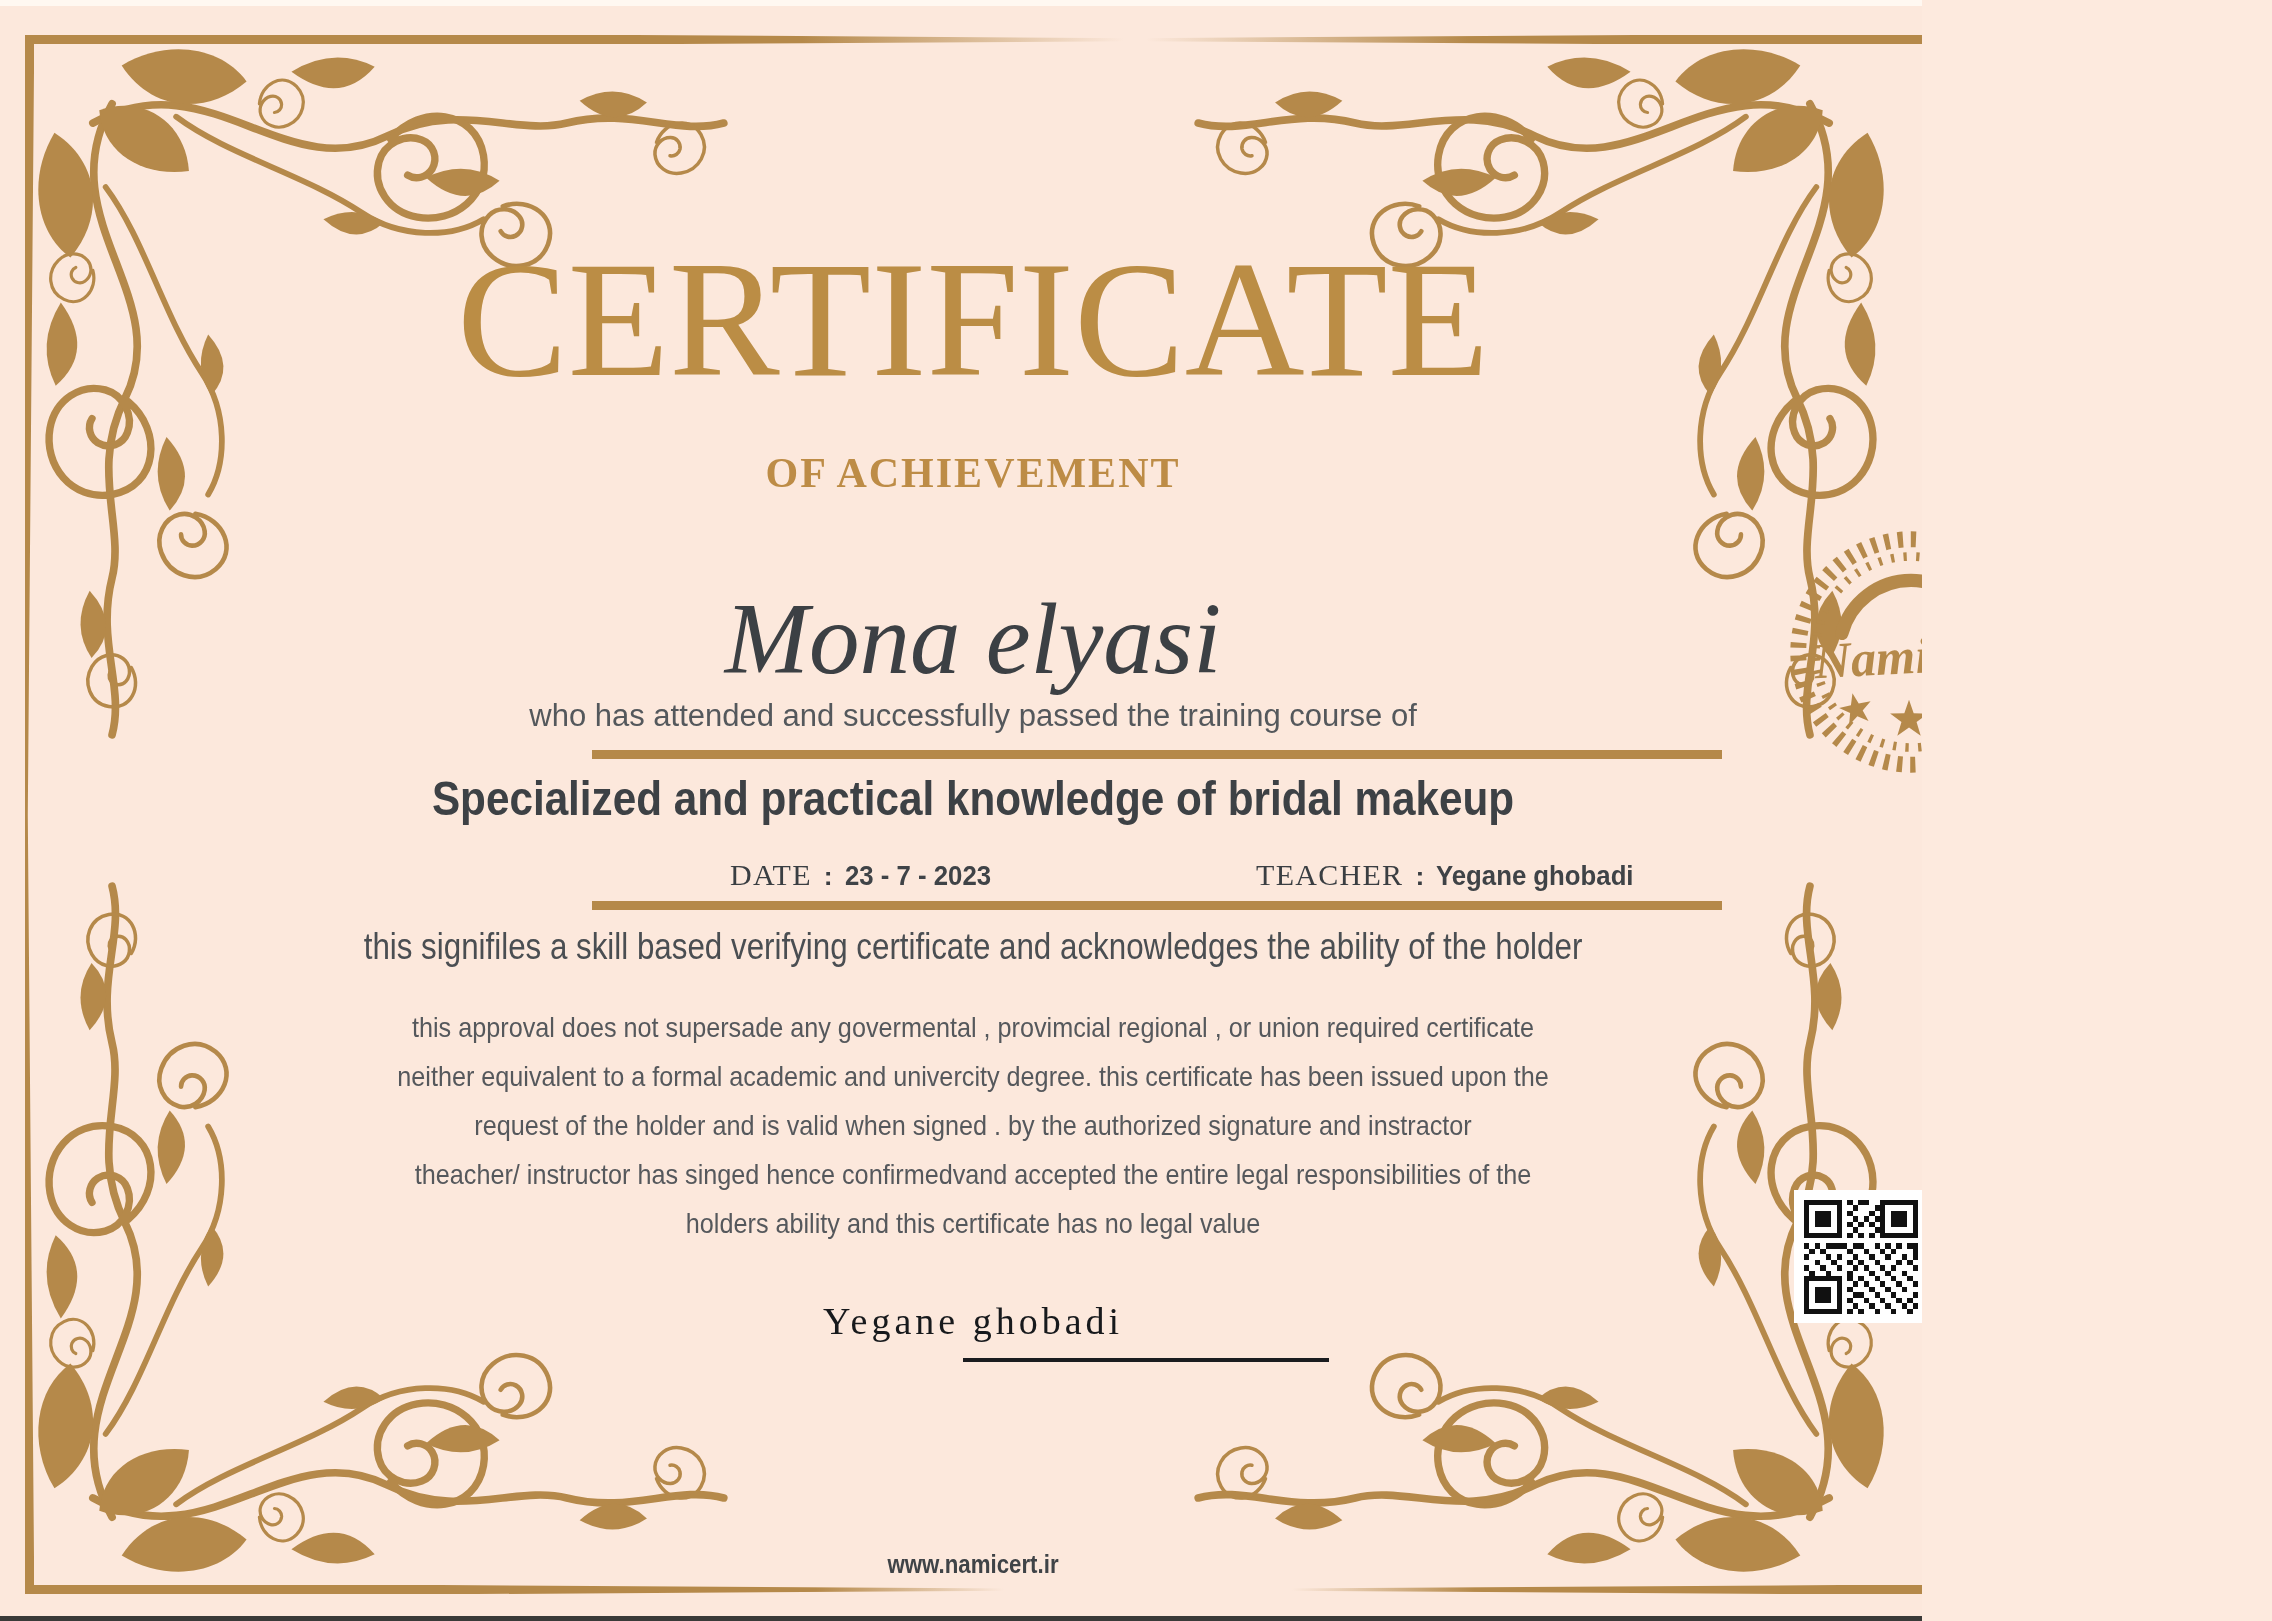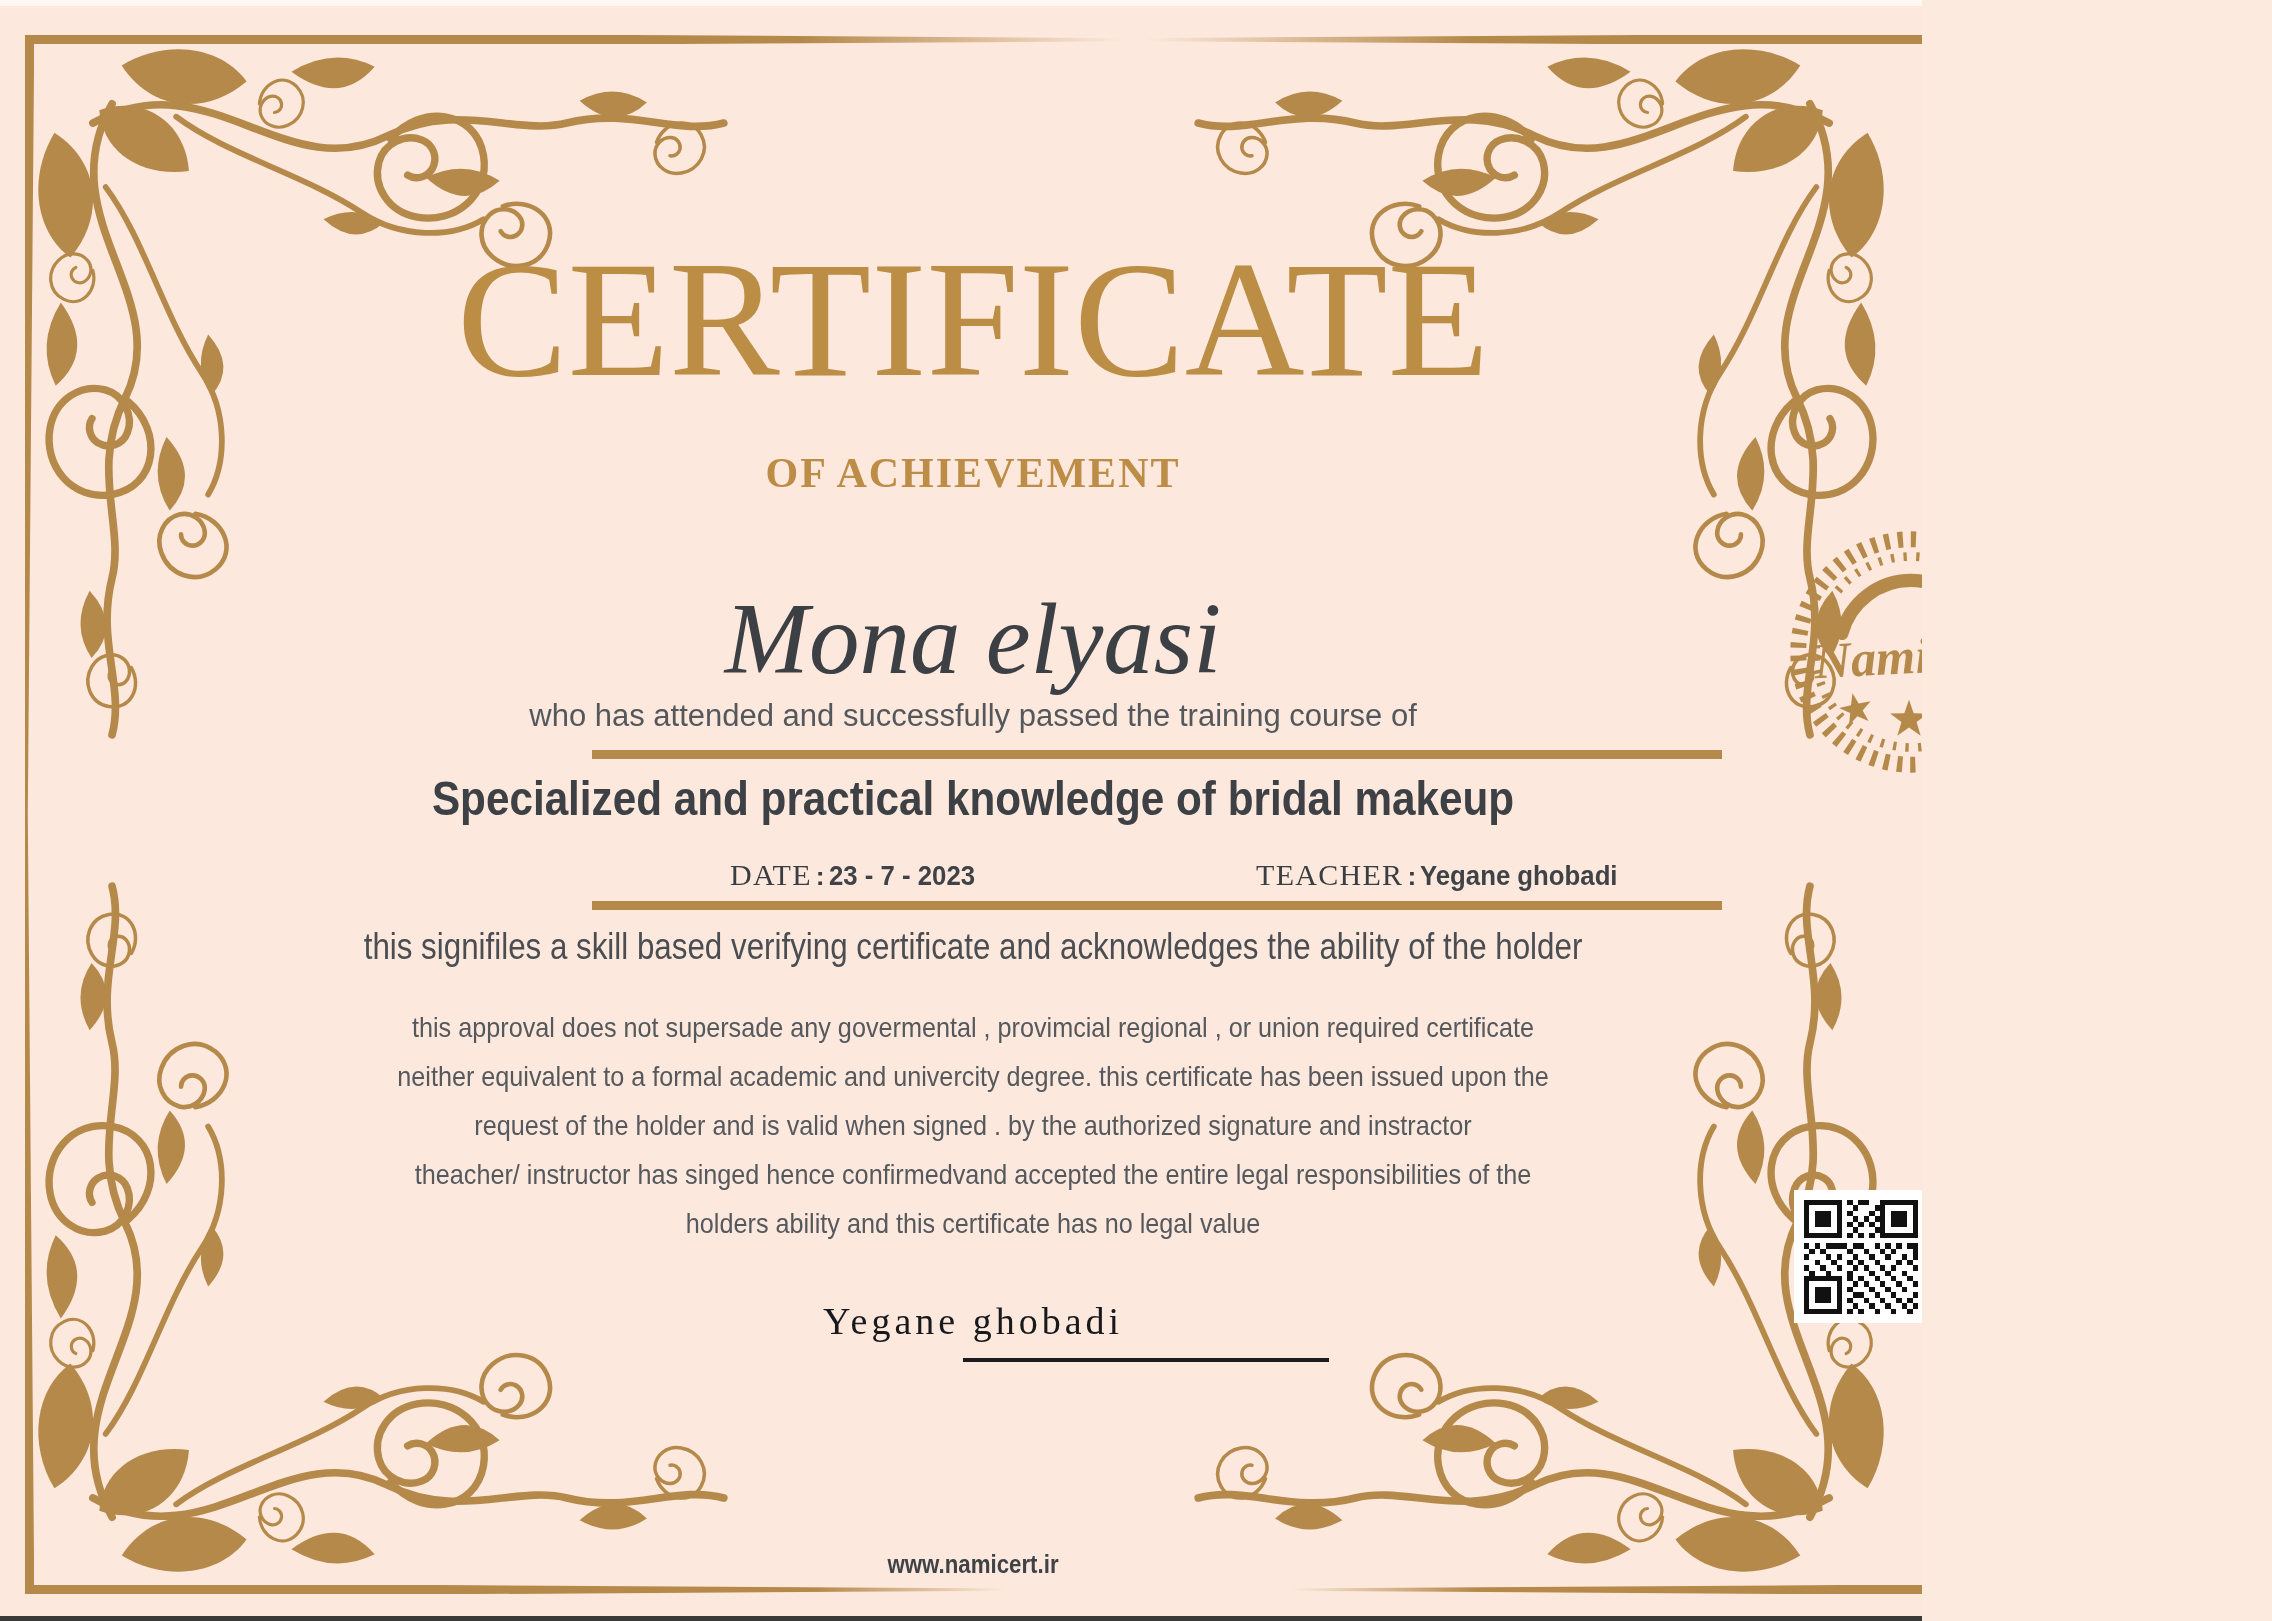--- a/index.html
+++ b/index.html
@@ -44,21 +44,21 @@
   .subtitle{top:449px;font-family:"Liberation Serif",serif;font-size:42px;letter-spacing:2px;
     color:#bd8c46;font-weight:700;}
   .name{top:579px;font-family:"Liberation Serif",serif;font-style:italic;font-size:101px;
     line-height:1.2;color:#3c4044;}
   .intro{top:698px;font-size:31px;color:#54585c;}
   .rule{position:absolute;height:8.6px;background:#b5894a;left:592px;width:1130px;}
   .rule1{top:750px;}
   .rule2{top:901px;}
   .course{top:771px;font-size:48px;font-weight:700;color:#3d4145;transform:translateX(12px) scaleX(0.88);}
   .details{position:absolute;top:858px;left:0;width:100%;height:40px;}
-  .detail-group{position:absolute;display:flex;align-items:baseline;gap:4px;white-space:nowrap;}
+  .detail-group{position:absolute;display:flex;align-items:baseline;gap:12px;white-space:nowrap;}
   .dg-date{left:730px;}
   .dg-teacher{left:1256px;}
   .detail-label{font-family:"Liberation Serif",serif;font-size:30px;color:#3a3e42;letter-spacing:1.3px;}
   .detail-sep{font-size:26.5px;font-weight:700;color:#3a3e42;}
   .detail-value{font-size:28px;font-weight:700;color:#3f4347;letter-spacing:0px;transform:scaleX(0.92);transform-origin:left;}
   .headline{top:926px;font-size:36px;color:#4a4e52;transform:translateX(12px) scaleX(0.87);}
   .paragraph{top:1003px;font-size:28px;line-height:49px;color:#55585c;transform:translateX(12px) scaleX(0.9);}
   .sig-name{top:1299px;font-family:"Liberation Serif",serif;font-size:38px;letter-spacing:4px;color:#17191c;}
   .sig-line{position:absolute;left:963px;top:1358px;width:366px;height:4px;background:#1a1c1f;}
   .footer{top:1549px;font-size:26.5px;font-weight:700;color:#3f4347;transform:translateX(12px) scaleX(0.84);}

